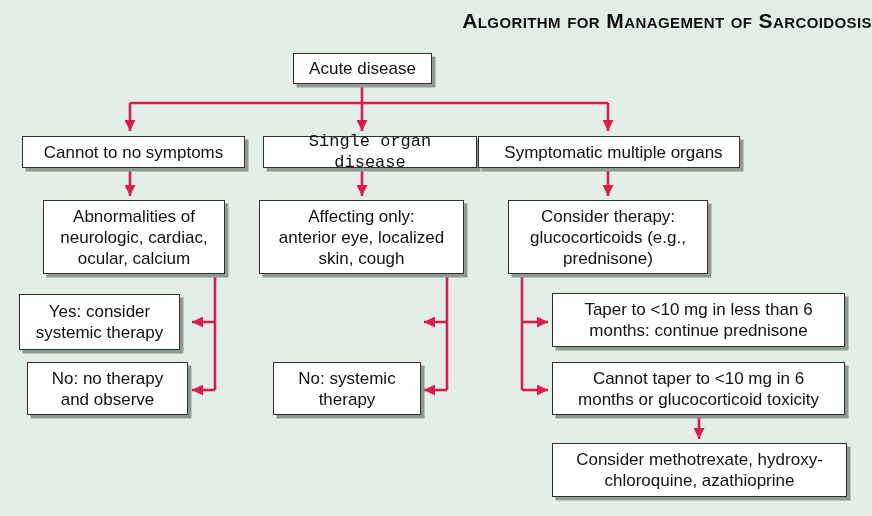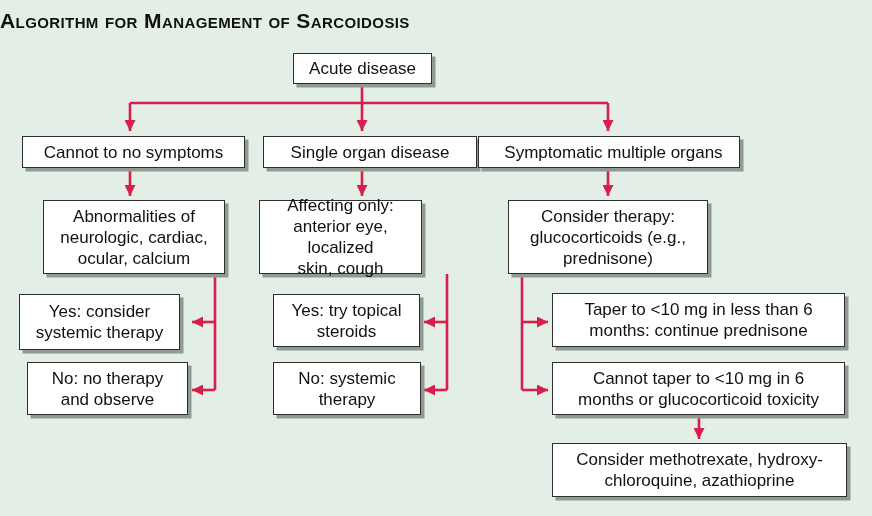--- a/index.html
+++ b/index.html
@@ -19,21 +19,21 @@
     position:relative;
     width:872px;
     height:516px;
     background:var(--bg);
     overflow:hidden;
   }
   .title{
     position:absolute;
     left:0; top:9px;
     width:872px;
-    text-align:left;
+    text-align:right;
     font-size:21px;
     font-weight:700;
     letter-spacing:0.4px;
     font-variant:small-caps;
     color:var(--text);
     z-index:2;
   }
   svg.wires{
     position:absolute;
     left:0; top:0;
@@ -58,24 +58,24 @@
     text-align:center;
     white-space:pre-line;
     font-size:17px;
     line-height:21px;
     color:var(--text);
     z-index:2;
     padding:2px 4px;
   }
   #n-acute        {left:293px; top:53px;  width:139px; height:31px;}
   #n-minimal      {left:22px;  top:136px; width:223px; height:32px;}
-  #n-single       {left:263px; top:136px; width:214px; height:32px;}
+  #n-single       {left:263px; top:136px; width:214px; height:32px;font-family:Liberation Mono, monospace;}
   #n-symptomatic  {left:478px; top:136px; width:262px; height:32px;padding-left:13px;}
   #n-abnormalities{left:43px;  top:200px; width:182px; height:74px;}
-  #n-affecting    {left:259px; top:200px; width:163px; height:74px;}
+  #n-affecting    {left:259px; top:200px; width:205px; height:74px;}
   #n-systemic     {left:508px; top:200px; width:200px; height:74px;}
   #n-yes-left     {left:19px;  top:294px; width:161px; height:56px;}
   #n-no-left      {left:27px;  top:362px; width:161px; height:53px;}
   #n-yes-mid      {left:273px; top:294px; width:147px; height:53px;}
   #n-no-mid       {left:273px; top:362px; width:148px; height:53px;}
   #n-taper        {left:552px; top:293px; width:293px; height:54px;}
   #n-cannot       {left:552px; top:362px; width:293px; height:53px;}
   #n-consider     {left:552px; top:443px; width:295px; height:54px;}
 </style>
 </head>
@@ -126,22 +126,20 @@
   <div class="node" id="n-affecting">Affecting only:
 anterior eye, localized
 skin, cough</div>
   <div class="node" id="n-systemic">Consider therapy:
 glucocorticoids (e.g.,
 prednisone)</div>
   <div class="node" id="n-yes-left">Yes: consider
 systemic therapy</div>
   <div class="node" id="n-no-left">No: no therapy
 and observe</div>
-  <div class="node" id="n-yes-mid">Yes: try topical
-steroids</div>
   <div class="node" id="n-no-mid">No: systemic
 therapy</div>
   <div class="node" id="n-taper">Taper to &lt;10 mg in less than 6
 months: continue prednisone</div>
   <div class="node" id="n-cannot">Cannot taper to &lt;10 mg in 6
 months or glucocorticoid toxicity</div>
   <div class="node" id="n-consider">Consider methotrexate, hydroxy-
 chloroquine, azathioprine</div>
 
 </div>

